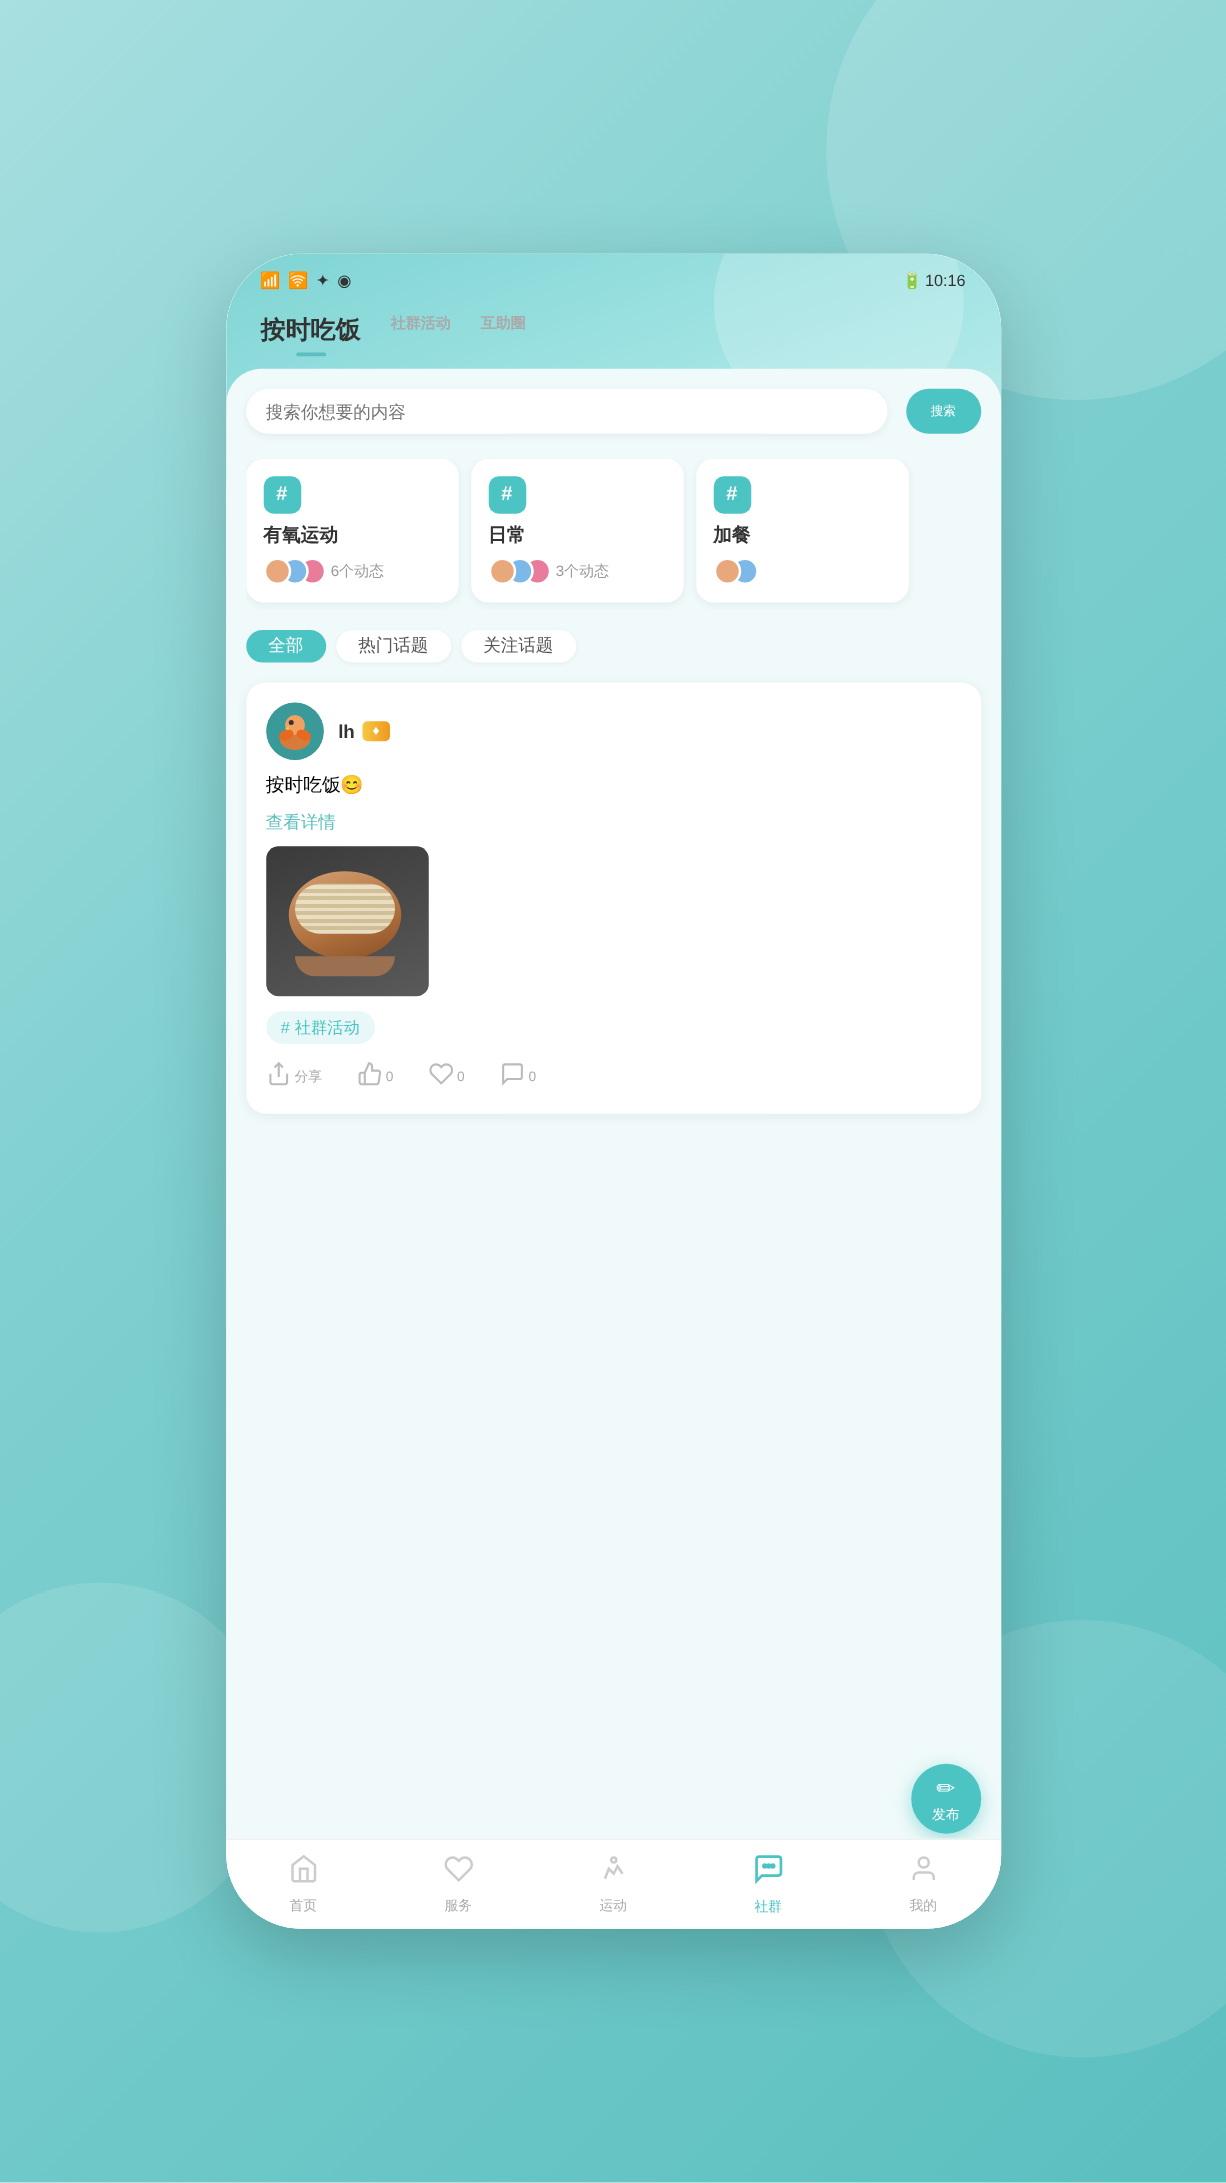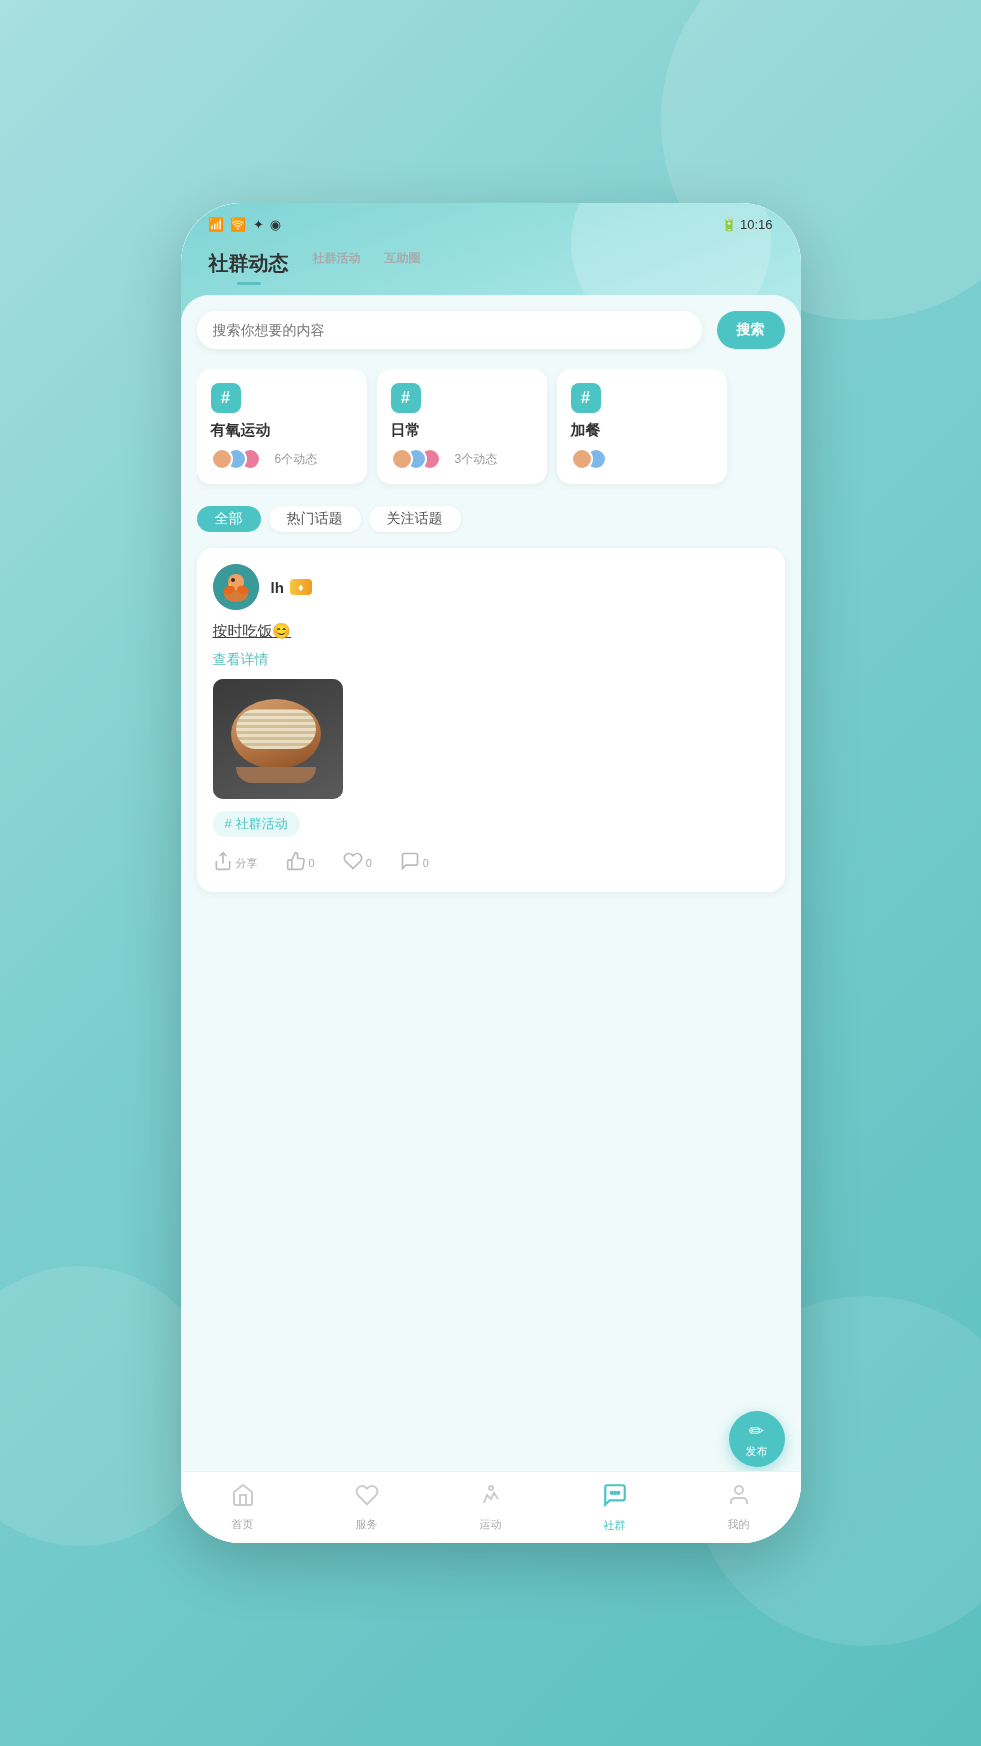--- a/index.html
+++ b/index.html
@@ -174,24 +174,23 @@
       color: #999;
       background: transparent;
       width: 100%;
     }
     .search-btn {
       background: #4dc4c4;
       color: white;
       border: none;
       border-radius: 24px;
       padding: 10px 20px;
-      font-size: 14px;
+      font-size: 10px;
       cursor: pointer;
       white-space: nowrap;
-      font-weight: bold;
     }
 
     
     .section-header {
       display: flex;
       justify-content: space-between;
       align-items: center;
       margin-bottom: 12px;
     }
     .section-title {
@@ -266,21 +265,21 @@
       justify-content: center;
       font-size: 8px;
       color: white;
     }
     .topic-avatar:nth-child(1) { background: #e8a87c; z-index: 3; }
     .topic-avatar:nth-child(2) { background: #7cb8e8; z-index: 2; }
     .topic-avatar:nth-child(3) { background: #e87c9a; z-index: 1; }
     .topic-count {
       font-size: 12px;
       color: #999;
-      margin-left: 14px;
+      margin-left: 4px;
     }
 
     
     .filter-tabs {
       display: flex;
       gap: 8px;
       margin-bottom: 16px;
     }
     .filter-tab {
       padding: 4px 18px;
@@ -340,24 +339,23 @@
       background: linear-gradient(90deg, #f5c842, #f09820);
       border-radius: 4px;
       display: flex;
       align-items: center;
       justify-content: center;
       font-size: 10px;
       color: white;
     }
     .post-text {
       font-size: 15px;
-      color: #404040;
+      color: #000000;
       margin-bottom: 8px;
       line-height: 1.5;
-      text-decoration: underline;
     }
     .view-detail {
       font-size: 14px;
       color: #5bbfbf;
       cursor: pointer;
       margin-bottom: 10px;
     }
     .post-image {
       width: 130px;
       height: 120px;
@@ -529,21 +527,21 @@
       <span class="status-icon">◉</span>
     </div>
     <div class="battery-icon">
       <span>🔋</span>
       <span>10:16</span>
     </div>
   </div>
 
   <div class="tab-nav">
     <div class="tab-item active">
-      <span>社群动态</span>
+      <span>按时吃饭</span>
     </div>
     <div class="tab-item">
       <span>社群活动</span>
     </div>
     <div class="tab-item">
       <span>互助圈</span>
     </div>
   </div>
 
   <div class="content-area">

